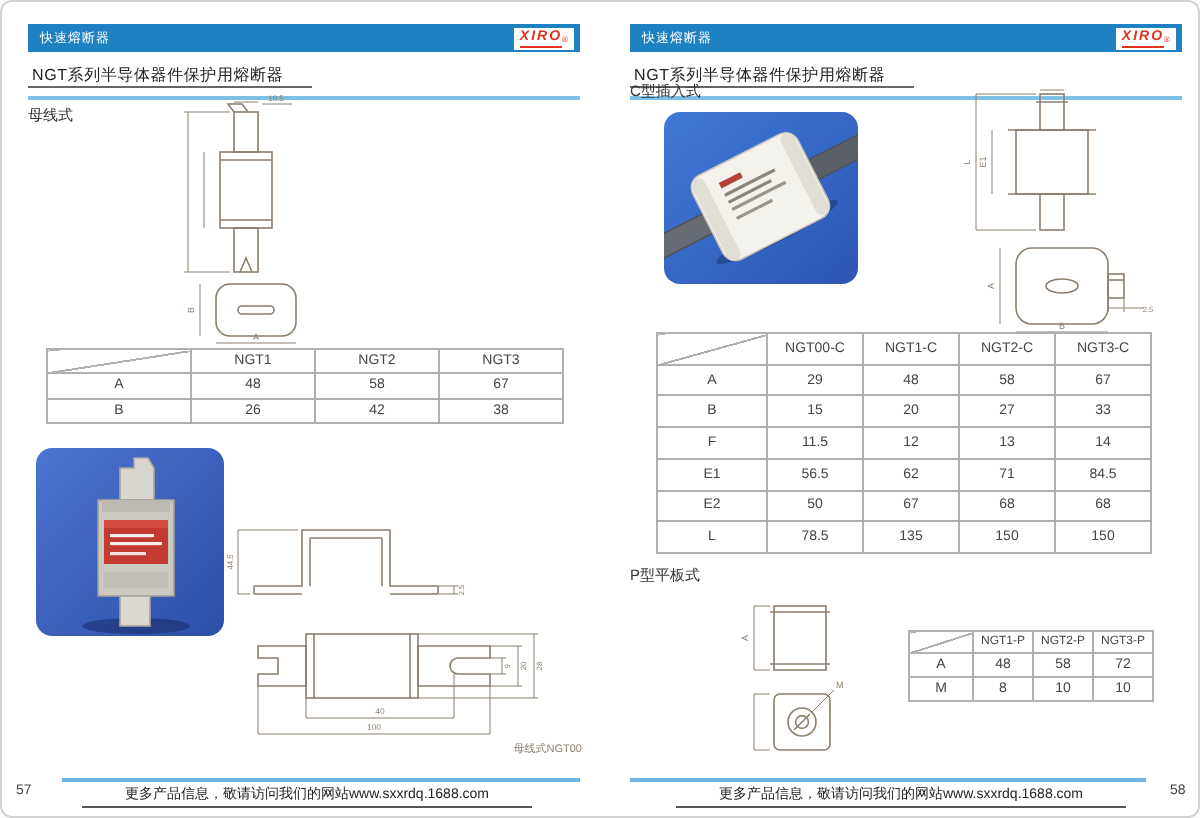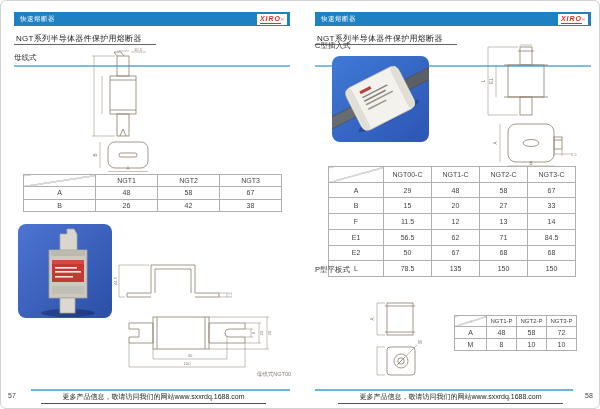--- a/index.html
+++ b/index.html
@@ -6,21 +6,21 @@
   .canvas{position:relative;width:600px;height:409px;background:#fff;border:1px solid #d2d2d2;
     border-radius:6px;box-sizing:border-box;font-family:"Liberation Sans",sans-serif;overflow:hidden}
   .abs{position:absolute}
   .hbar{position:absolute;height:14px;background:#1e81c2;display:flex;align-items:center;
     justify-content:space-between;padding:0 3px 0 6px;box-sizing:border-box}
   .hbar .hlabel{color:#fff;font-size:6.5px;letter-spacing:.5px;white-space:nowrap}
   .logo{background:#fff;height:11px;display:flex;align-items:center;padding:0 3px}
   .logo .ltext{color:#e0301f;font-weight:bold;font-style:italic;font-size:7px;letter-spacing:1px;
     border-bottom:1px solid #e0301f;line-height:8px}
   .logo sup{font-size:4px;color:#e0301f;font-style:normal}
-  .titlerow{position:absolute;border-bottom:2px solid #7cc0e6;padding-bottom:20px}
+  .titlerow{position:absolute;border-bottom:2px solid #7cc0e6;padding-bottom:3px}
   .titlerow .ttext{font-size:8px;color:#222;letter-spacing:.3px;border-bottom:1px solid #666;
     padding:0 14px 1px 2px;white-space:nowrap}
   .seclab{position:absolute;font-size:7.5px;color:#333;white-space:nowrap}
   .photo{position:absolute;border-radius:8px;overflow:hidden}
   table.spec{position:absolute;border-collapse:collapse;table-layout:fixed;font-size:7px;color:#444;background:#fff}
   table.spec td{border:1px solid #b0b0b0;text-align:center;padding:0;line-height:1;overflow:hidden;white-space:nowrap}
   td.diag{background-image:linear-gradient(to bottom right,transparent calc(50% - .5px),
     #b0b0b0 calc(50% - .5px),#b0b0b0 calc(50% + .5px),transparent calc(50% + .5px))}
   .frule{position:absolute;height:2px;background:#6ab4de}
   .ftext{position:absolute;font-size:7px;color:#222;text-align:center;border-bottom:1px solid #555;
@@ -290,21 +290,21 @@
     <tr>
       <td>L</td>
       <td>78.5</td>
       <td>135</td>
       <td>150</td>
       <td>150</td>
     </tr>
   </tbody>
     </table>
 
-  <div class="seclab" style="left:314px;top:264px">P型平板式</div>
+  <div class="seclab" style="left:314px;top:282px">P型平板式</div>
 
   <svg class="dw abs" style="left:368px;top:296px" width="56" height="92" viewBox="0 0 56 92">
     <rect x="18" y="6" width="26" height="32"></rect>
     <line x1="16" y1="9" x2="46" y2="9"></line>
       <line x1="16" y1="35" x2="46" y2="35"></line>
     <line class="thin" x1="8" y1="6" x2="16" y2="6"></line>
       <line class="thin" x1="8" y1="38" x2="16" y2="38"></line>
     <line class="thin" x1="8" y1="6" x2="8" y2="38"></line>
     <text transform="rotate(-90 5 22)" x="5" y="22" font-size="4.5" text-anchor="middle">A</text>
     <rect x="18" y="50" width="28" height="28" rx="3"></rect>

